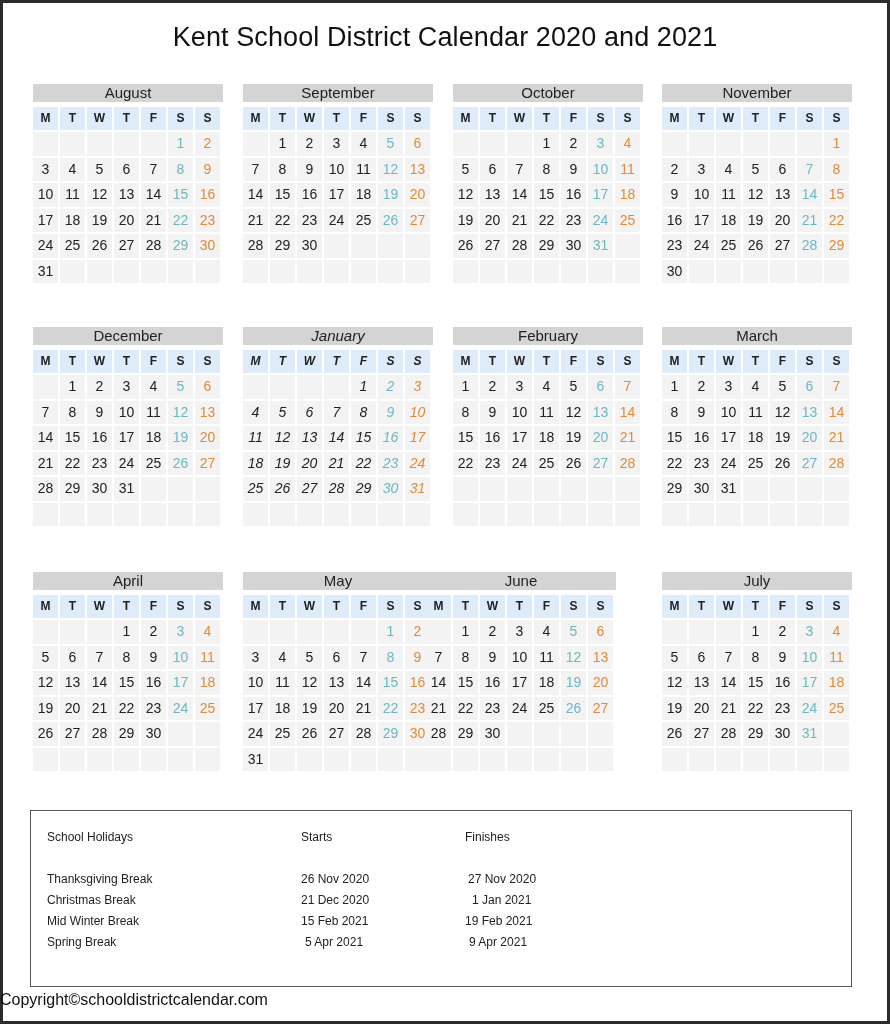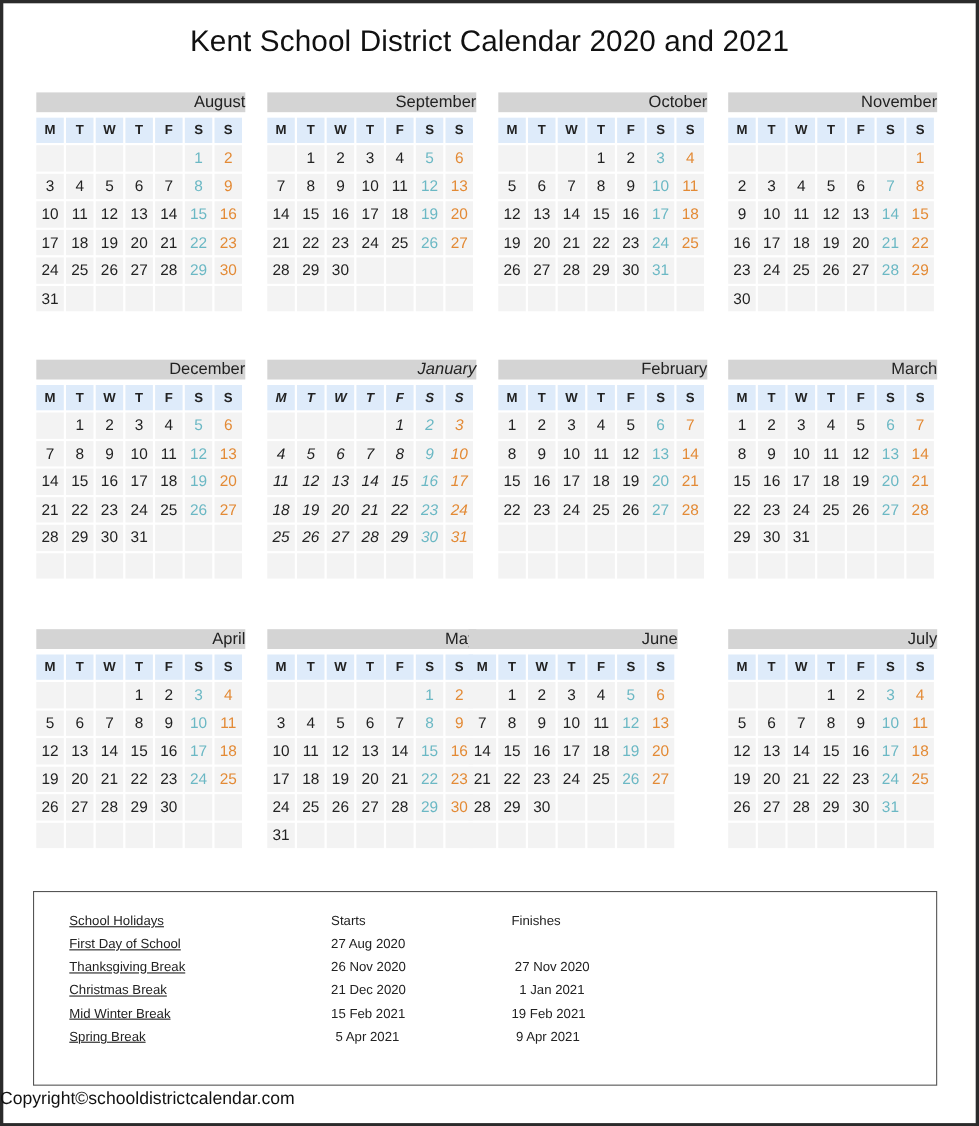--- a/index.html
+++ b/index.html
@@ -1,29 +1,29 @@
 <!DOCTYPE html>
 <html><head>
 <meta charset="utf-8">
 <style>
   html,body{margin:0;padding:0;background:#fff;}
   body{width:890px;height:1024px;position:relative;overflow:hidden;font-family:"Liberation Sans",sans-serif;}
   .frame{position:absolute;left:0;top:0;width:884px;height:1018px;border:3px solid #2b2b2b;background:#fff;}
   .title{position:absolute;left:0;top:22px;width:890px;text-align:center;font-size:27px;color:#111;letter-spacing:0.1px;}
   .month{position:absolute;width:190px;}
-  .mhead{height:18px;background:#d4d4d4;text-align:right;font-size:15px;line-height:18px;color:#222;}
+  .mhead{height:18px;background:#d4d4d4;text-align:center;font-size:15px;line-height:18px;color:#222;}
   .grid{display:grid;grid-template-columns:repeat(7,25px);column-gap:2px;row-gap:2px;margin-top:5px;}
   .wd{height:23px;background:#deebfa;text-align:center;font-weight:bold;font-size:12px;line-height:23px;color:#222;}
   .day{height:23.5px;background:#f3f3f3;text-align:center;font-size:14px;line-height:23.5px;color:#222;}
   .day.sat{color:#6bb8c4;}
   .day.sun{color:#e38a35;}
   .holbox{position:absolute;left:30px;top:810px;width:820px;height:175px;border:1.5px solid #555;background:#fff;}
   .holrow{position:absolute;left:0;width:100%;height:20px;font-size:12px;color:#222;}
   .holrow span{position:absolute;top:0;}
-  .c1{left:32px;text-decoration:underline;}
+  .c1{left:16px;}
   .c2{left:270px;}
   .c3{left:434px;}
   .copyright{position:absolute;left:0;top:991px;width:882px;text-align:left;font-size:16px;color:#111;}
 </style>
 </head>
 <body>
 
 <div class="frame"></div>
 <div class="title">Kent School District Calendar 2020 and 2021</div>
 
@@ -676,25 +676,20 @@
         <div class="day sun"></div>
       </div>
     </div>
   </div>
 
 <div class="holbox">
   <div class="holrow" style="top:19px">
     <span class="c1">School Holidays</span>
     <span class="c2">Starts</span>
     <span class="c3">Finishes</span>
-  </div>
-  <div class="holrow" style="top:40px">
-    <span class="c1">First Day of School</span>
-    <span class="c2">27 Aug 2020</span>
-    <span class="c3"></span>
   </div>
   <div class="holrow" style="top:61px">
     <span class="c1">Thanksgiving Break</span>
     <span class="c2">26 Nov 2020</span>
     <span class="c3" style="left:437px">27 Nov 2020</span>
   </div>
   <div class="holrow" style="top:82px">
     <span class="c1">Christmas Break</span>
     <span class="c2">21 Dec 2020</span>
     <span class="c3" style="left:441px">1 Jan 2021</span>

